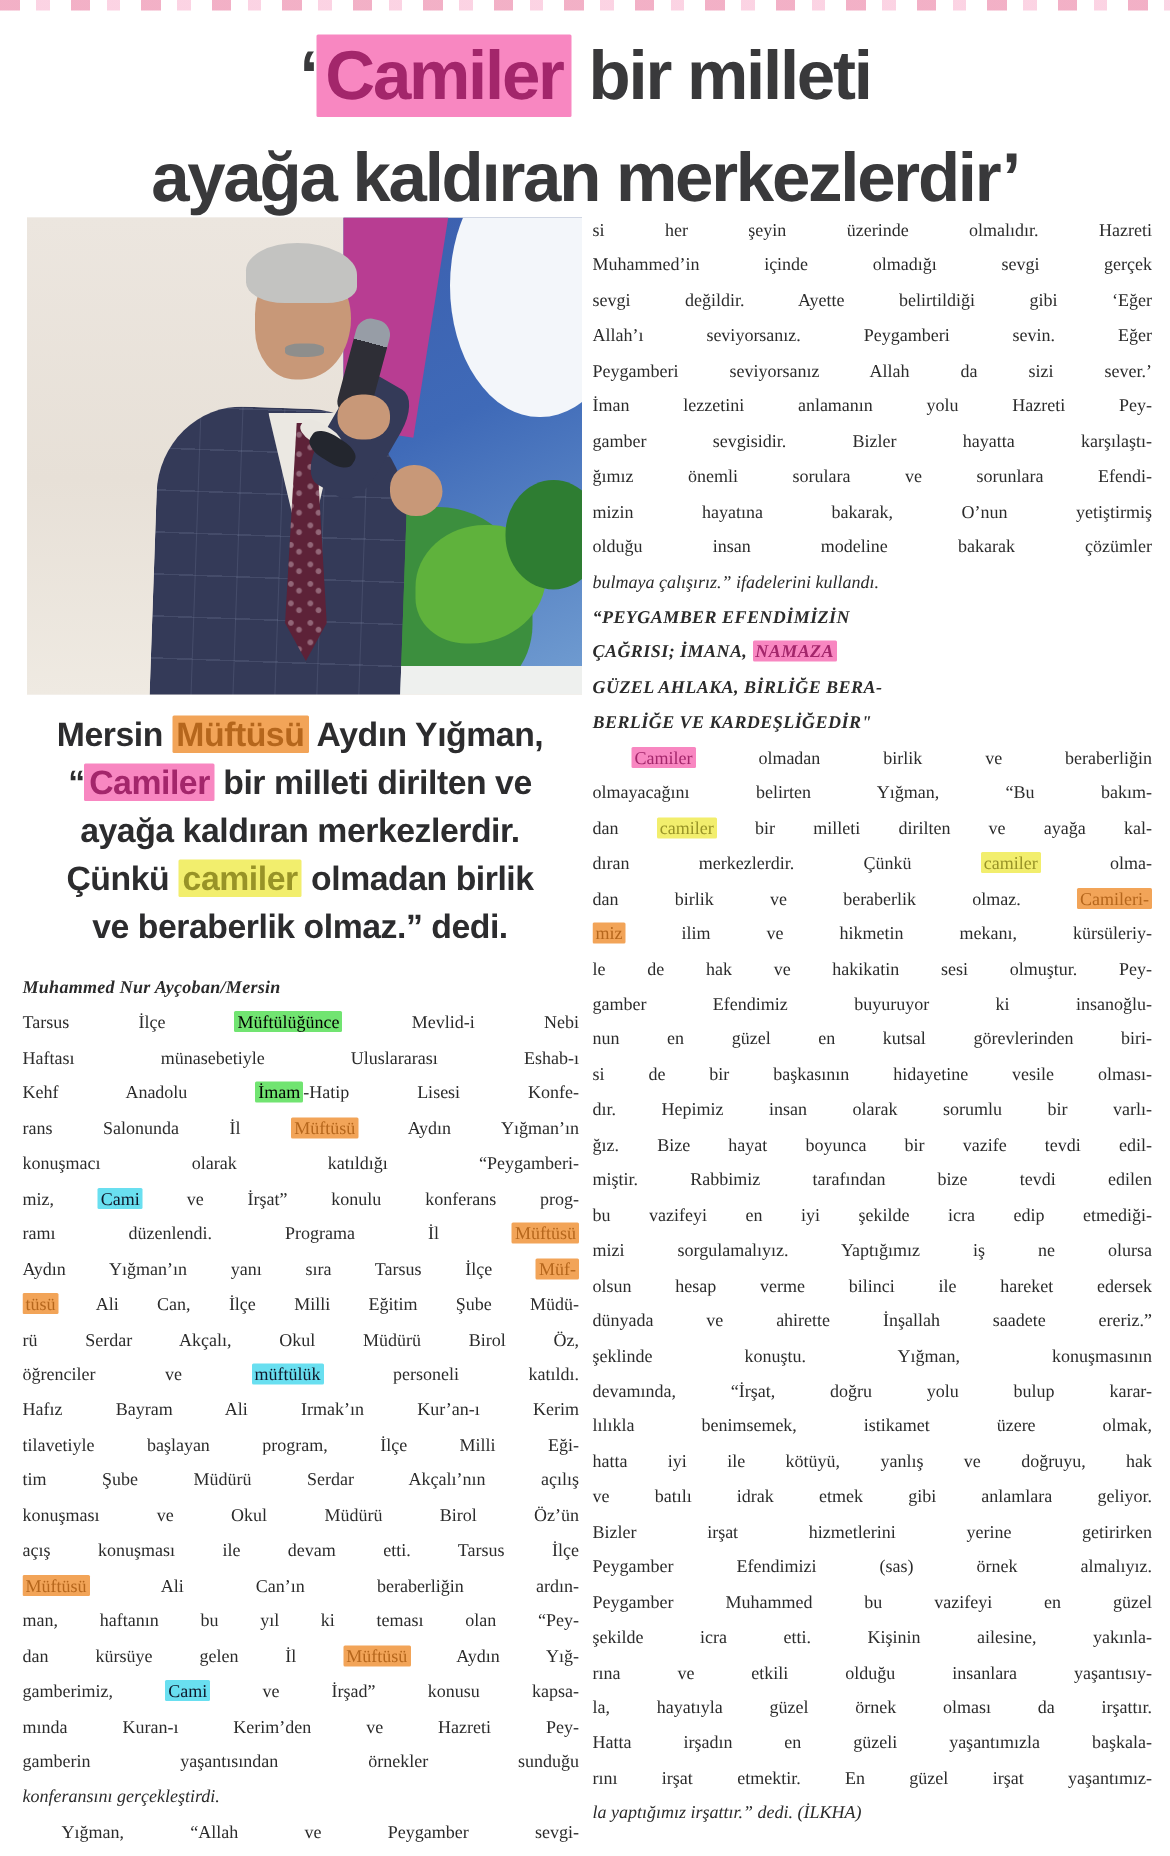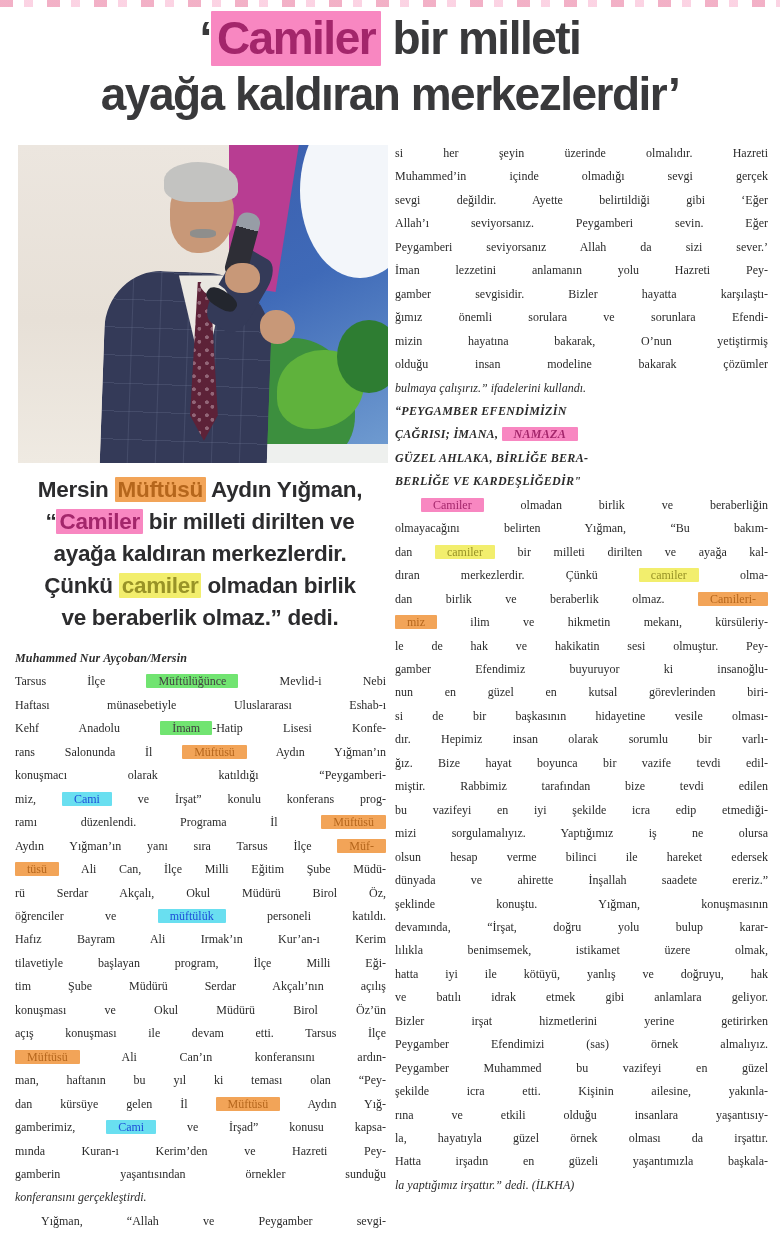--- a/index.html
+++ b/index.html
@@ -9,30 +9,30 @@
   
   .top-strip{position:absolute;left:0;top:0;width:780px;height:7px;
     background:repeating-linear-gradient(90deg,
       rgba(232,112,152,.55) 0 13px, rgba(255,255,255,0) 13px 24px,
       rgba(248,168,200,.50) 24px 33px, rgba(255,255,255,0) 33px 47px);}
 
   
   .headline{position:absolute;left:0;top:10px;width:780px;text-align:center;
     font-family:"Liberation Sans",sans-serif;font-weight:700;font-size:46px;
     line-height:56px;letter-spacing:-1.5px;color:#39393b;}
-  .headline .line{text-align:right;text-align-last:center;white-space:nowrap;}
+  .headline .line{text-align:right;text-align-last:center;white-space:nowrap;margin-top:12px;}
   .headline .hl{padding:1px 6px 2px 6px;}
 
   
-  .hl{border-radius:1px;padding:0 12px;}
+  .hl{border-radius:1px;padding:0 2px;}
   .hl-pink{background:#f887c1;color:#a3266b;}
   .hl-orange{background:#f2a458;color:#b5661c;}
   .hl-yellow{background:#f2ee6d;color:#989327;}
-  .hl-green{background:#71e471;color:#404040;}
-  .hl-cyan{background:#69dff0;color:#1d4ed8;}
+  .hl-green{background:#71e471;color:#000000;}
+  .hl-cyan{background:#69dff0;color:#0f172a;}
 
   
   .photo{position:absolute;left:18px;top:145px;width:370px;height:318px;background:#e9e3db;overflow:hidden;}
   .photo *{position:absolute;}
   .ph-wall{inset:0;background:linear-gradient(180deg,#ece6df 0%,#e7e0d7 55%,#efeae2 100%);}
   .ph-banner{left:57%;top:0;width:43%;height:95%;overflow:hidden;
     background:linear-gradient(155deg,#3c5fae 0%,#3f6ab8 45%,#6f9bd0 100%);}
   .ph-banner-magenta{left:-10%;top:-8%;width:48%;height:55%;background:#b83d92;transform:rotate(9deg);}
   .ph-banner-white{right:-20%;top:-14%;width:75%;height:58%;background:#f3f6fa;border-radius:50%;}
   .ph-green1{left:4%;bottom:-6%;width:75%;height:42%;background:#3c8f3e;border-radius:45% 55% 40% 60%;}
@@ -134,21 +134,21 @@
         <div class="line"><span>ramı düzenlendi. Programa İl </span><span class="hl hl-orange">Müftüsü</span></div>
         <div class="line"><span>Aydın Yığman’ın yanı sıra Tarsus İlçe </span><span class="hl hl-orange">Müf-</span></div>
         <div class="line"><span class="hl hl-orange">tüsü</span><span> Ali Can, İlçe Milli Eğitim Şube Müdü-</span></div>
         <div class="line"><span>rü Serdar Akçalı, Okul Müdürü Birol Öz,</span></div>
         <div class="line"><span>öğrenciler ve </span><span class="hl hl-cyan">müftülük</span><span> personeli katıldı.</span></div>
         <div class="line"><span>Hafız Bayram Ali Irmak’ın Kur’an-ı Kerim</span></div>
         <div class="line"><span>tilavetiyle başlayan program, İlçe Milli Eği-</span></div>
         <div class="line"><span>tim Şube Müdürü Serdar Akçalı’nın açılış</span></div>
         <div class="line"><span>konuşması ve Okul Müdürü Birol Öz’ün</span></div>
         <div class="line"><span>açış konuşması ile devam etti. Tarsus İlçe</span></div>
-        <div class="line"><span class="hl hl-orange">Müftüsü</span><span> Ali Can’ın konferansını ardın-</span></div>
+        <div class="line"><span class="hl hl-orange">Müftüsü</span><span> Ali Can’ın beraberliğin ardın-</span></div>
         <div class="line"><span>man, haftanın bu yıl ki teması olan “Pey-</span></div>
         <div class="line"><span>dan kürsüye gelen İl </span><span class="hl hl-orange">Müftüsü</span><span> Aydın Yığ-</span></div>
         <div class="line"><span>gamberimiz, </span><span class="hl hl-cyan">Cami</span><span> ve İrşad” konusu kapsa-</span></div>
         <div class="line"><span>mında Kuran-ı Kerim’den ve Hazreti Pey-</span></div>
         <div class="line"><span>gamberin yaşantısından örnekler sunduğu</span></div>
         <div class="line nj"><span>konferansını gerçekleştirdi.</span></div>
         <div class="line ind"><span>Yığman, “Allah ve Peygamber sevgi-</span></div>
       </div>
   </div>
 
@@ -191,17 +191,18 @@
         <div class="line"><span>lılıkla benimsemek, istikamet üzere olmak,</span></div>
         <div class="line"><span>hatta iyi ile kötüyü, yanlış ve doğruyu, hak</span></div>
         <div class="line"><span>ve batılı idrak etmek gibi anlamlara geliyor.</span></div>
         <div class="line"><span>Bizler irşat hizmetlerini yerine getirirken</span></div>
         <div class="line"><span>Peygamber Efendimizi (sas) örnek almalıyız.</span></div>
         <div class="line"><span>Peygamber Muhammed bu vazifeyi en güzel</span></div>
         <div class="line"><span>şekilde icra etti. Kişinin ailesine, yakınla-</span></div>
         <div class="line"><span>rına ve etkili olduğu insanlara yaşantısıy-</span></div>
         <div class="line"><span>la, hayatıyla güzel örnek olması da irşattır.</span></div>
         <div class="line"><span>Hatta irşadın en güzeli yaşantımızla başkala-</span></div>
+        <div class="line"><span>rını irşat etmektir. En güzel irşat yaşantımız-</span></div>
         <div class="line nj"><span>la yaptığımız irşattır.” dedi. (İLKHA)</span></div>
       </div>
   </div>
 
 </div>
 
 </body></html>

